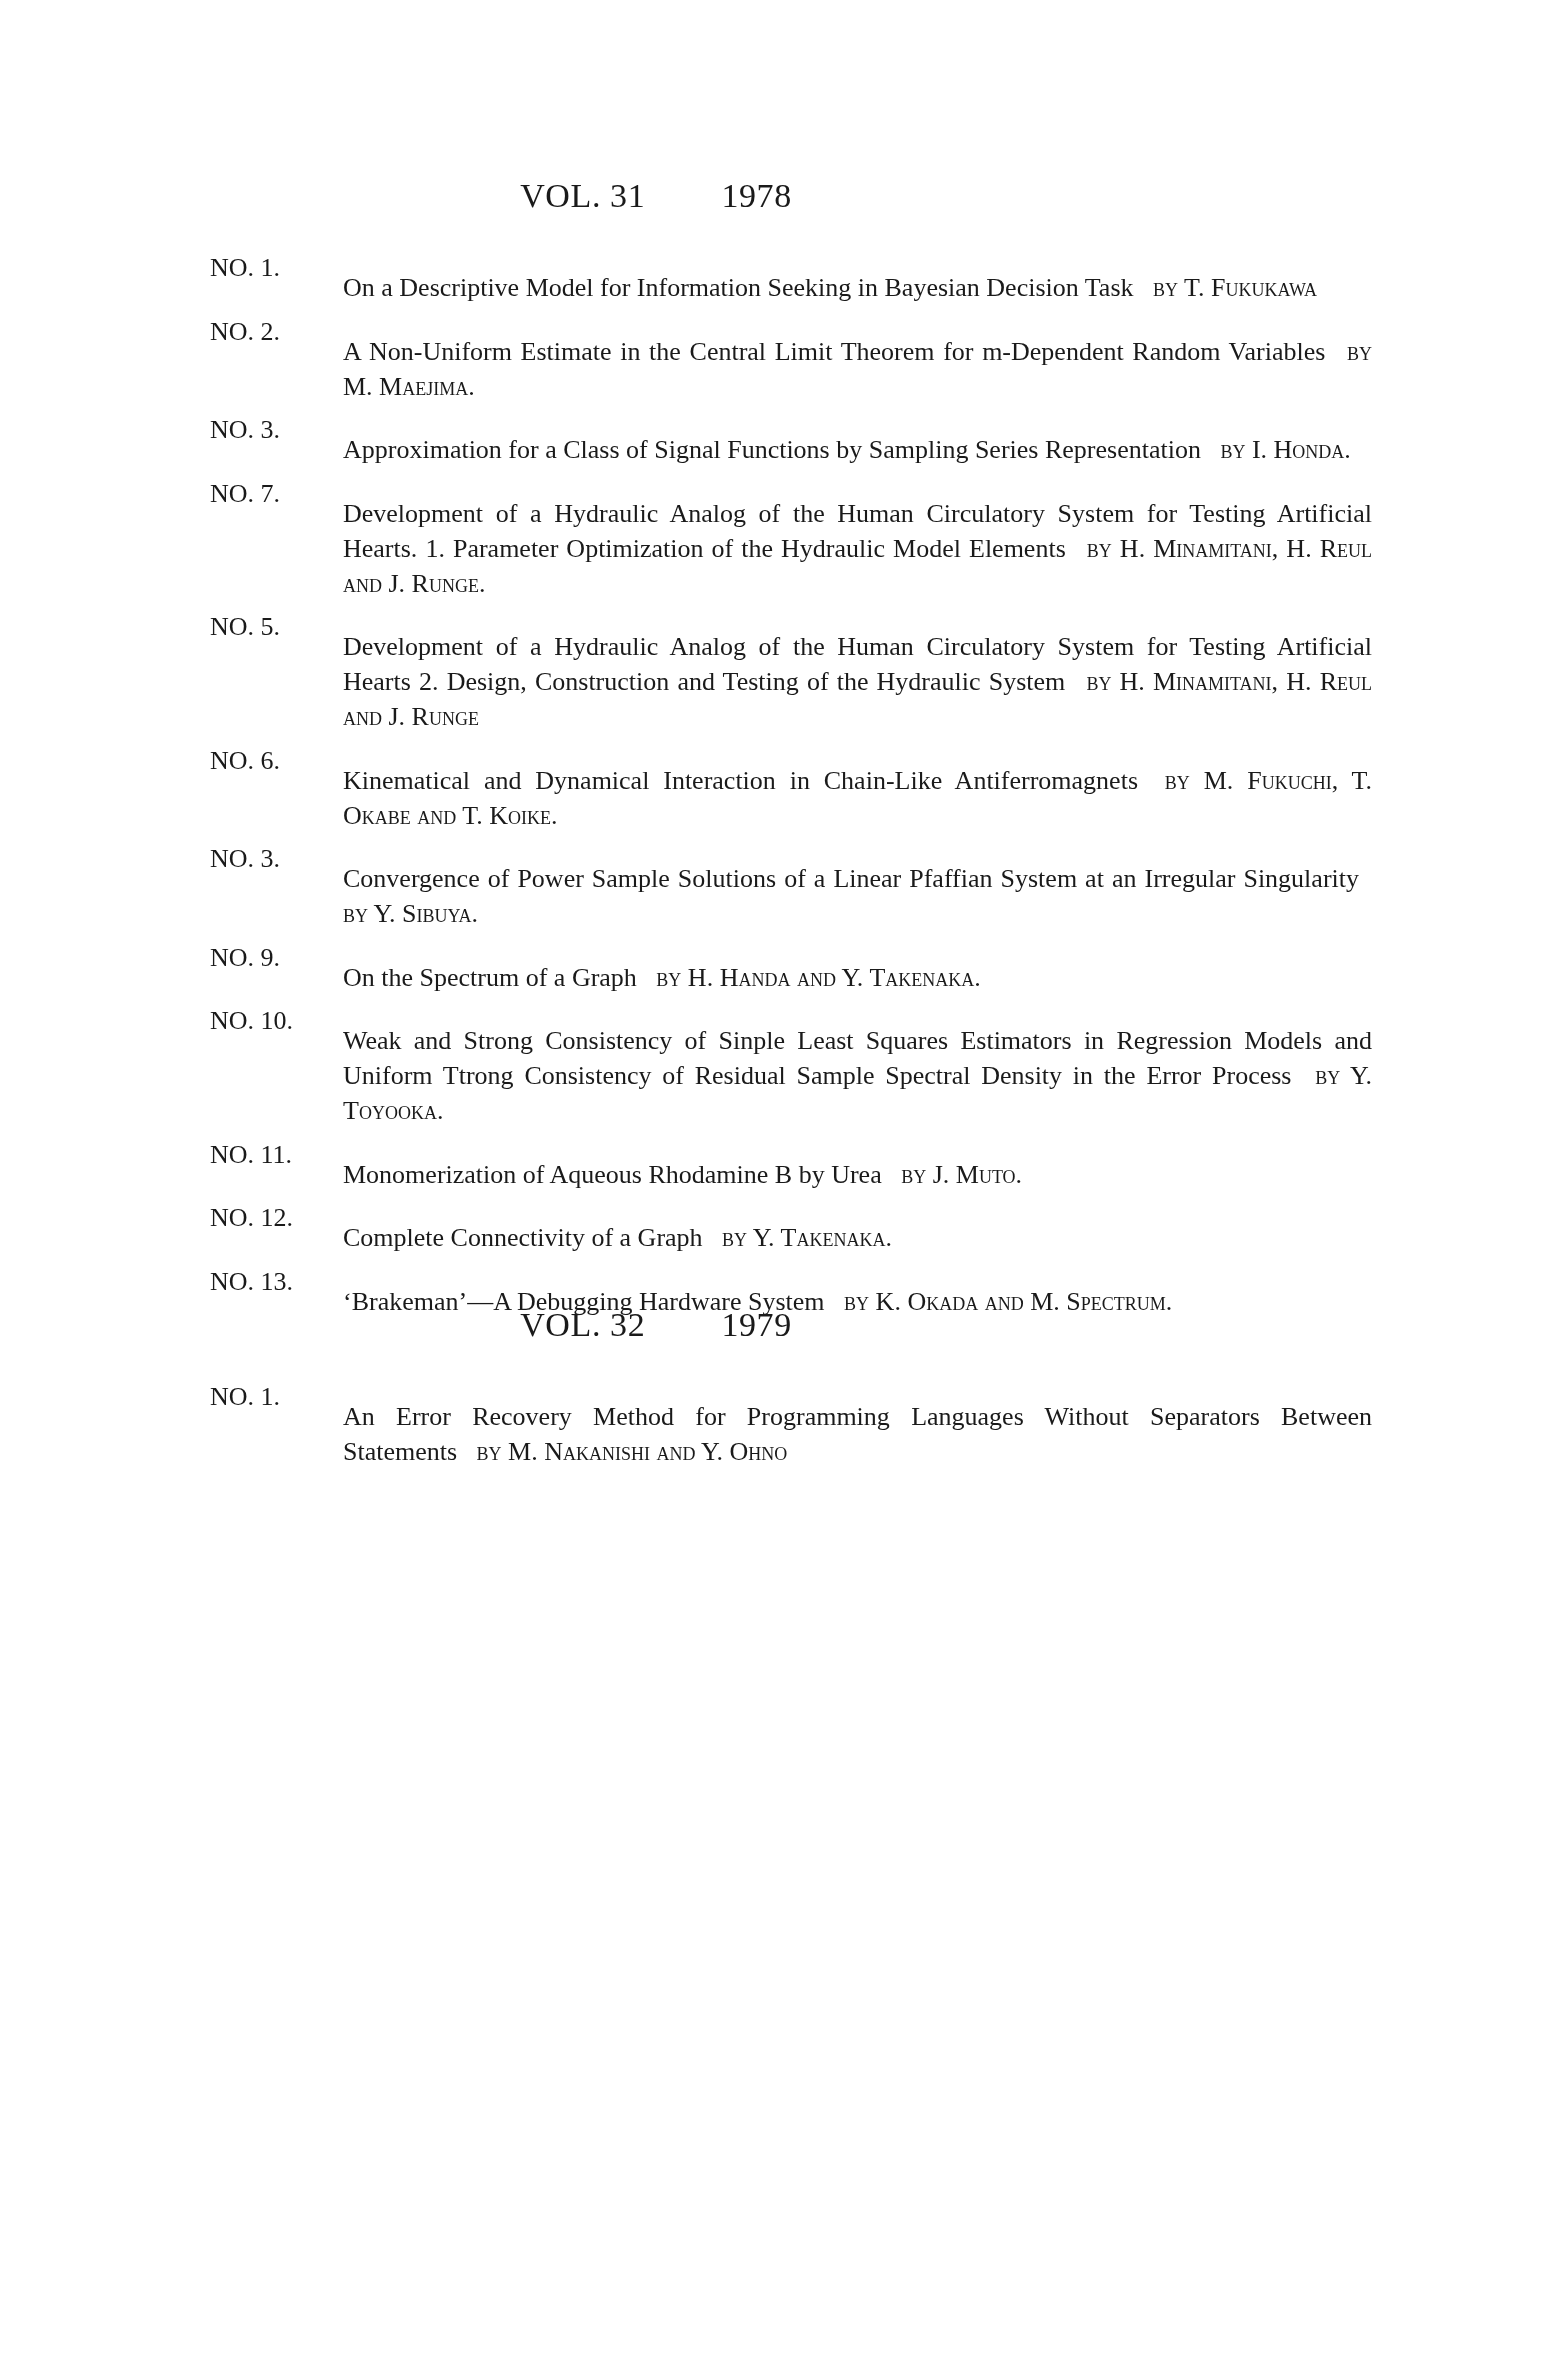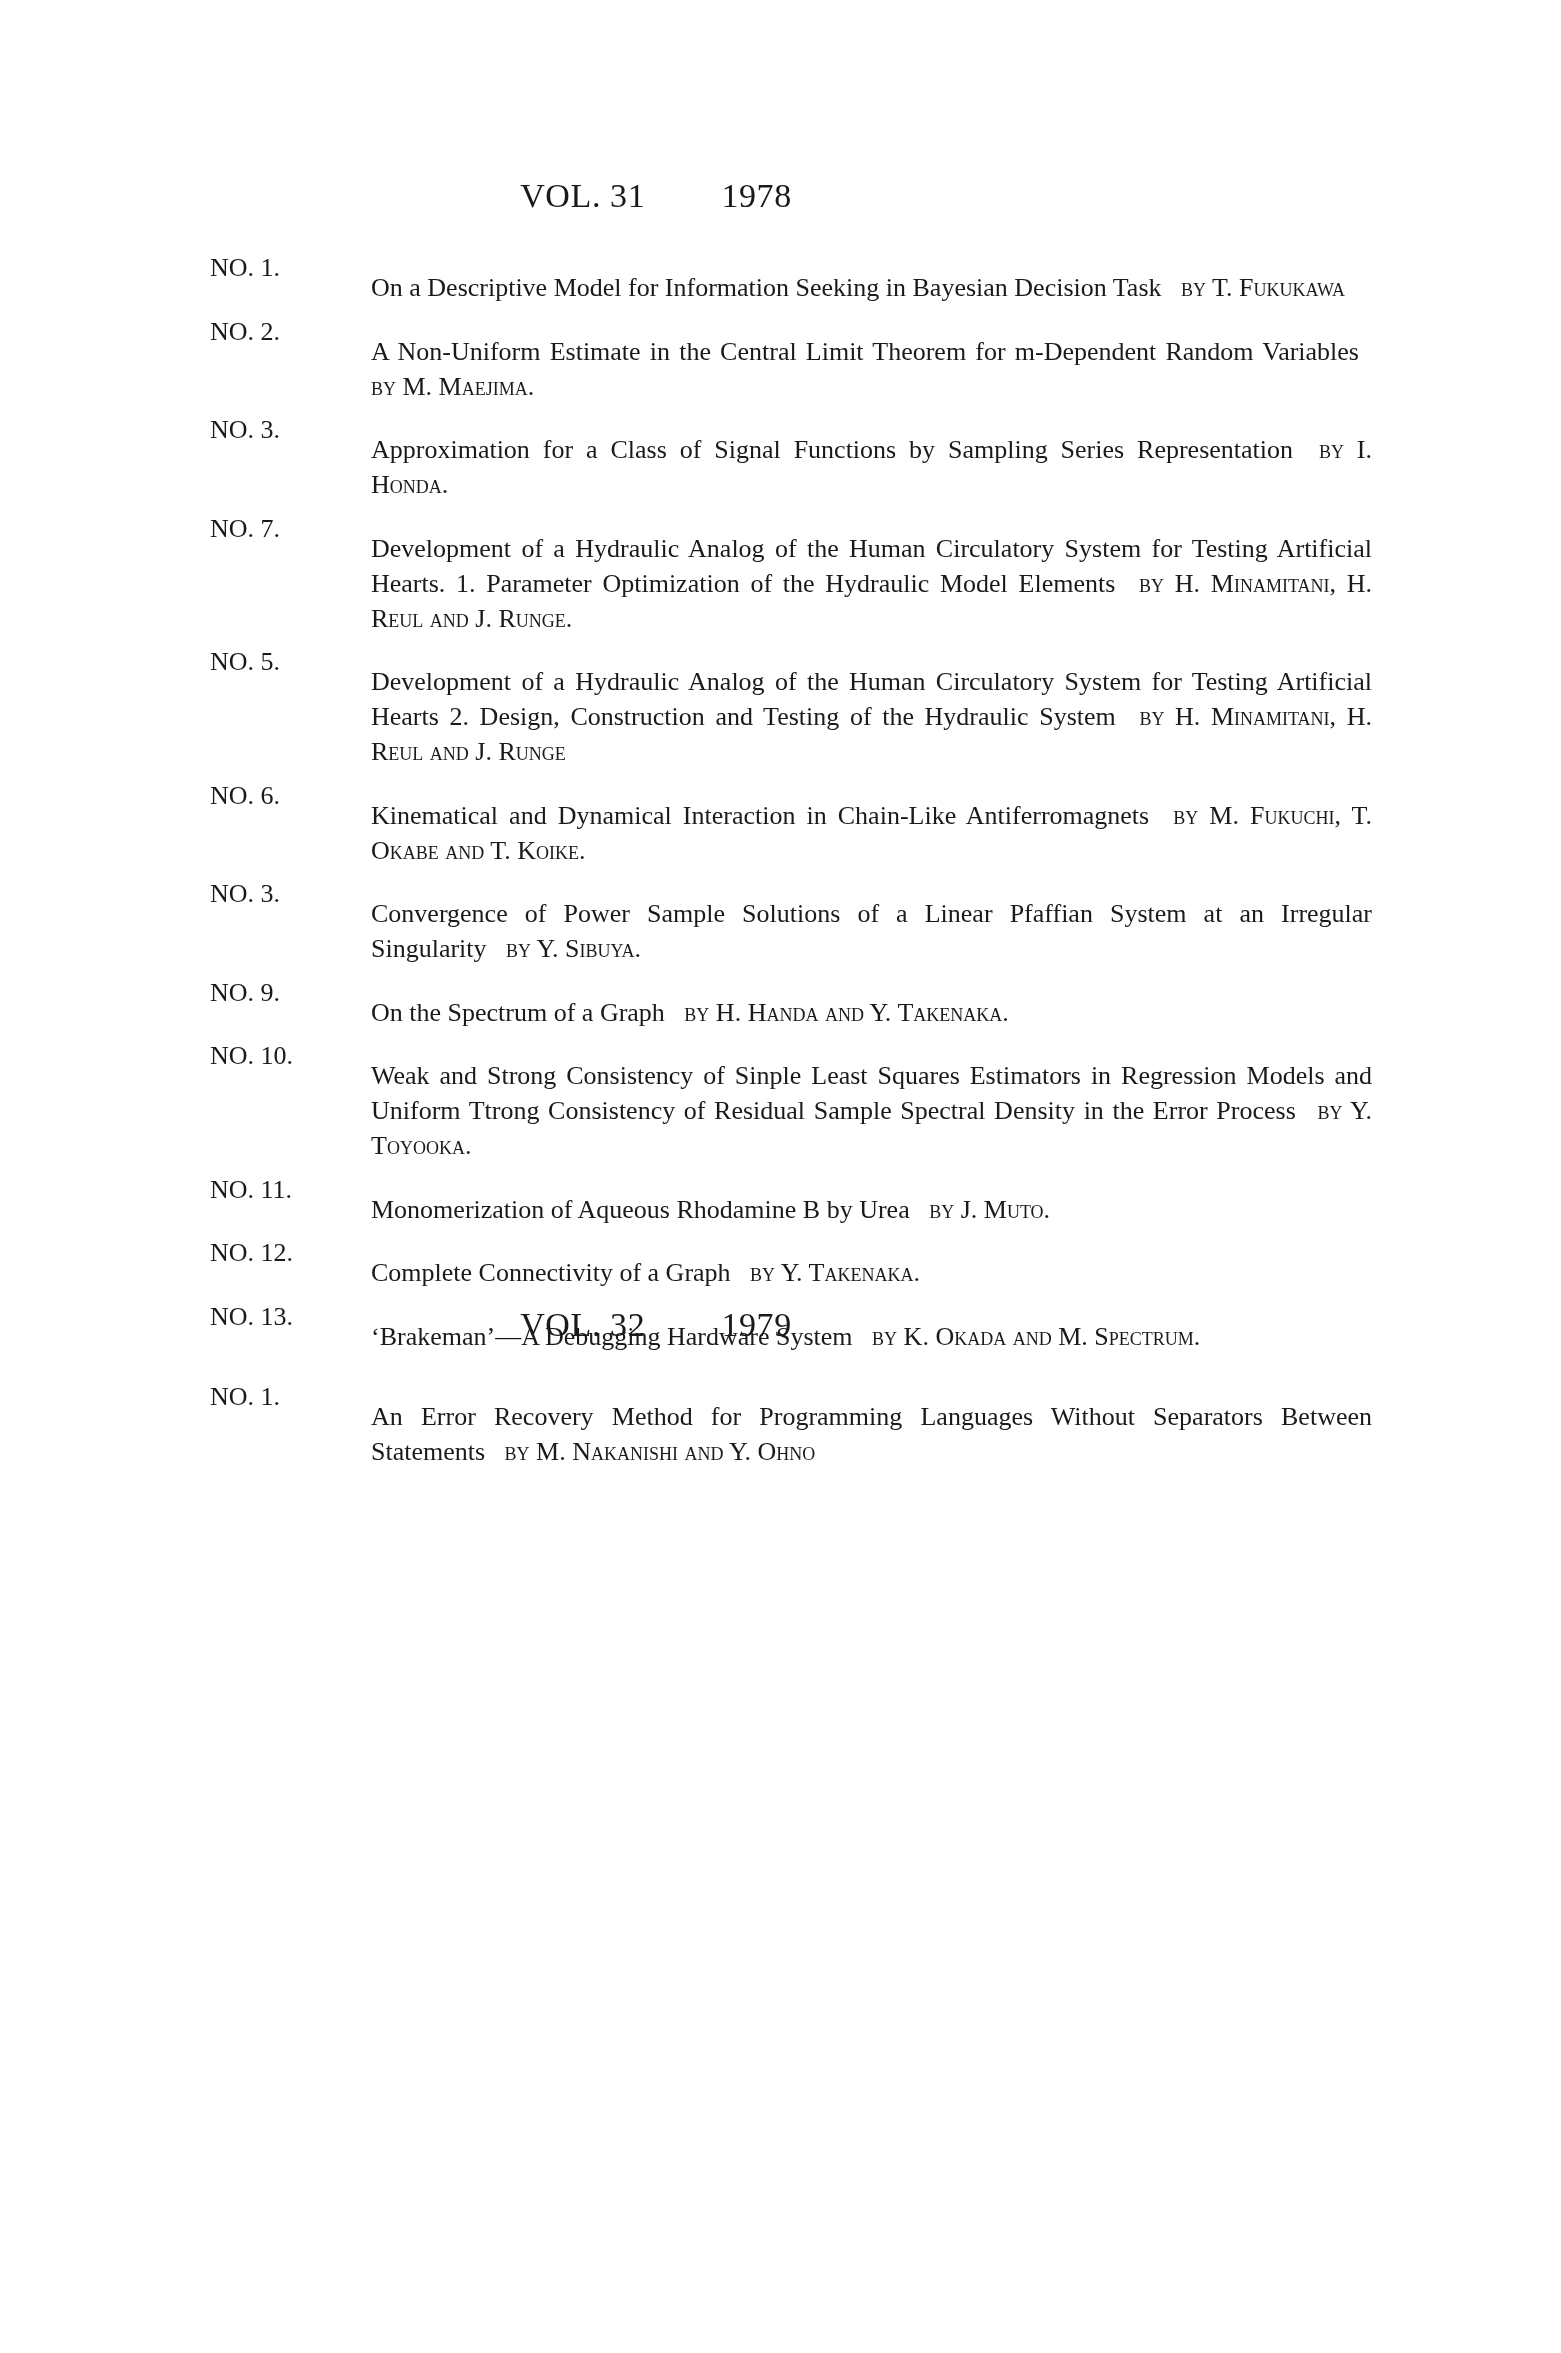--- a/index.html
+++ b/index.html
@@ -3,21 +3,21 @@
 <meta charset="utf-8">
 <style>
   html, body { margin: 0; padding: 0; background: #ffffff; }
   body { width: 1562px; height: 2354px; position: relative; overflow: hidden;
          font-family: "Liberation Serif", "DejaVu Serif", serif; color: #1a1a1a; }
   .vol-heading { position: absolute; left: 0; width: 1312px; text-align: center;
                  font-size: 34px; letter-spacing: 0.6px; }
   .vol-heading span { display: inline-block; }
   .vol-heading .year { margin-left: 67px; }
   .entries { position: absolute; left: 210px; width: 1162px; }
-  .entry { display: flex; margin-bottom: 8.5px; gap: 28px; }
+  .entry { display: flex; margin-bottom: 8.5px; }
   .entry .no { width: 133px; flex: 0 0 133px; font-size: 26px; line-height: 35px; }
   .entry .text { flex: 1; font-size: 26px; line-height: 35px; text-align: justify; margin-top: 20px; }
   .sc { font-variant: small-caps; }
   #vol31 { top: 177px; }
   #list31 { top: 250px; }
   #vol32 { top: 1306px; }
   #list32 { top: 1379px; }
 </style>
 </head>
 <body>

